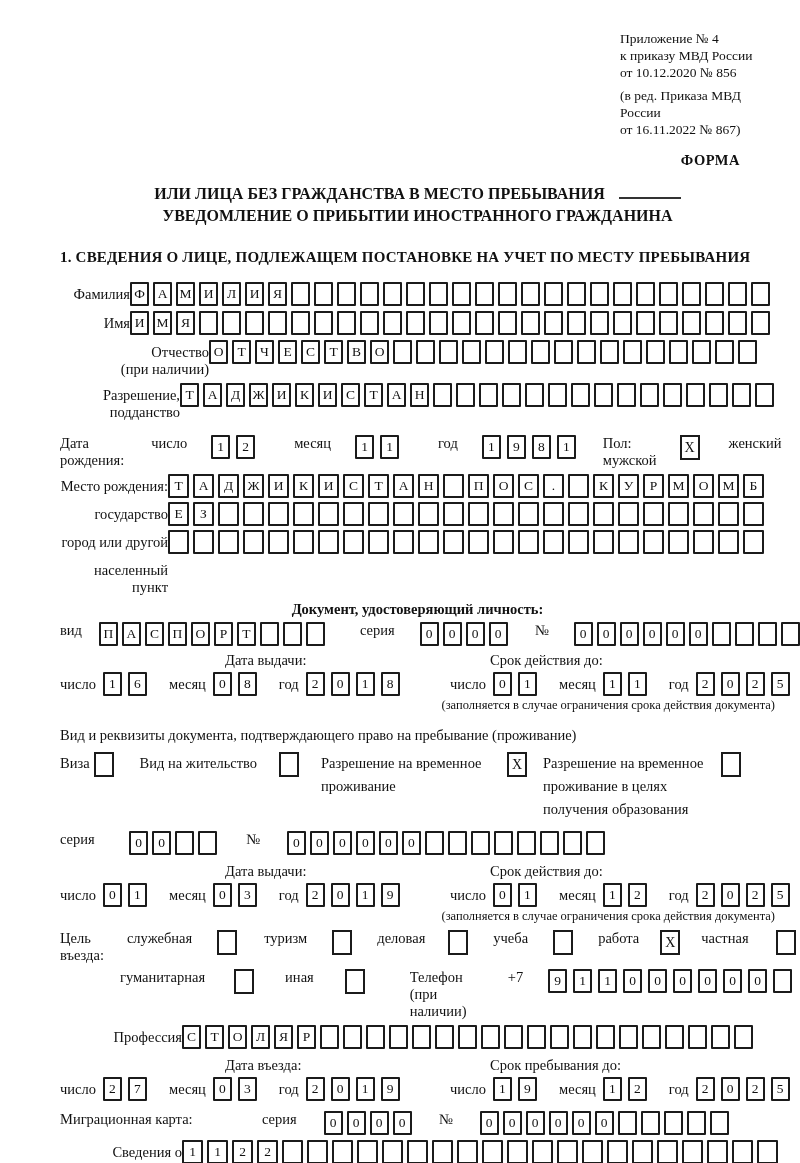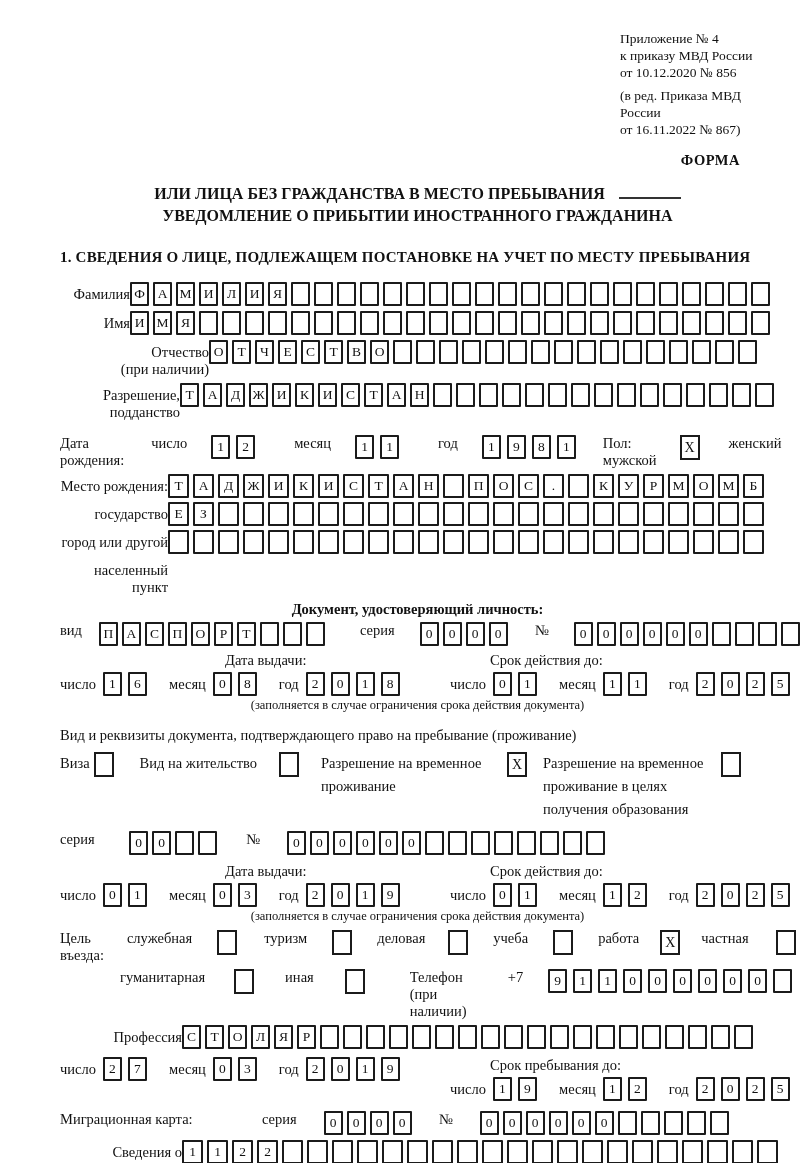--- a/index.html
+++ b/index.html
@@ -44,21 +44,21 @@
 
   .tworow { display: flex; margin-bottom: 2px; }
   .col-l { flex: 0 0 390px; }
   .col-r { flex: 1 1 auto; }
   .dhead { margin-bottom: 3px; }
   .dhead-l { margin-left: 165px; }
   .dhead-r { margin-left: 40px; }
   .drow { display: flex; align-items: center; }
   .dlbl { margin-right: 7px; }
   .dlbl2 { margin: 0 7px 0 16px; }
-  .note-right { text-align: center; font-size: 12.5px; margin: 1px 0 6px 0; }
+  .note-right { text-align: right; font-size: 12.5px; margin: 1px 0 6px 0; }
 
   .optrow { display: flex; align-items: flex-start; margin: 8px 0 10px 0; }
   .optwrap { text-align: left; line-height: 23px; }
   .plain { padding-top: 3px; }
   .mt2 { margin-top: 14px; }
 </style>
 </head>
 <body>
 
 <div class="page">
@@ -570,20 +570,21 @@
         <span class="cell"></span>
         <span class="cell"></span>
         <span class="cell"></span>
         <span class="cell"></span>
         <span class="cell"></span>
       </div>
   </div>
 
   <div class="tworow" style="margin-top:8px">
     <div class="col-l">
+      <div class="dhead dhead-l">Дата въезда:</div>
       <div class="drow">
         <span class="dlbl">число</span>
         <span class="cells dcells">
             <span class="cell">2</span>
             <span class="cell">7</span>
           </span>
         <span class="dlbl2">месяц</span>
         <span class="cells dcells">
             <span class="cell">0</span>
             <span class="cell">3</span>

